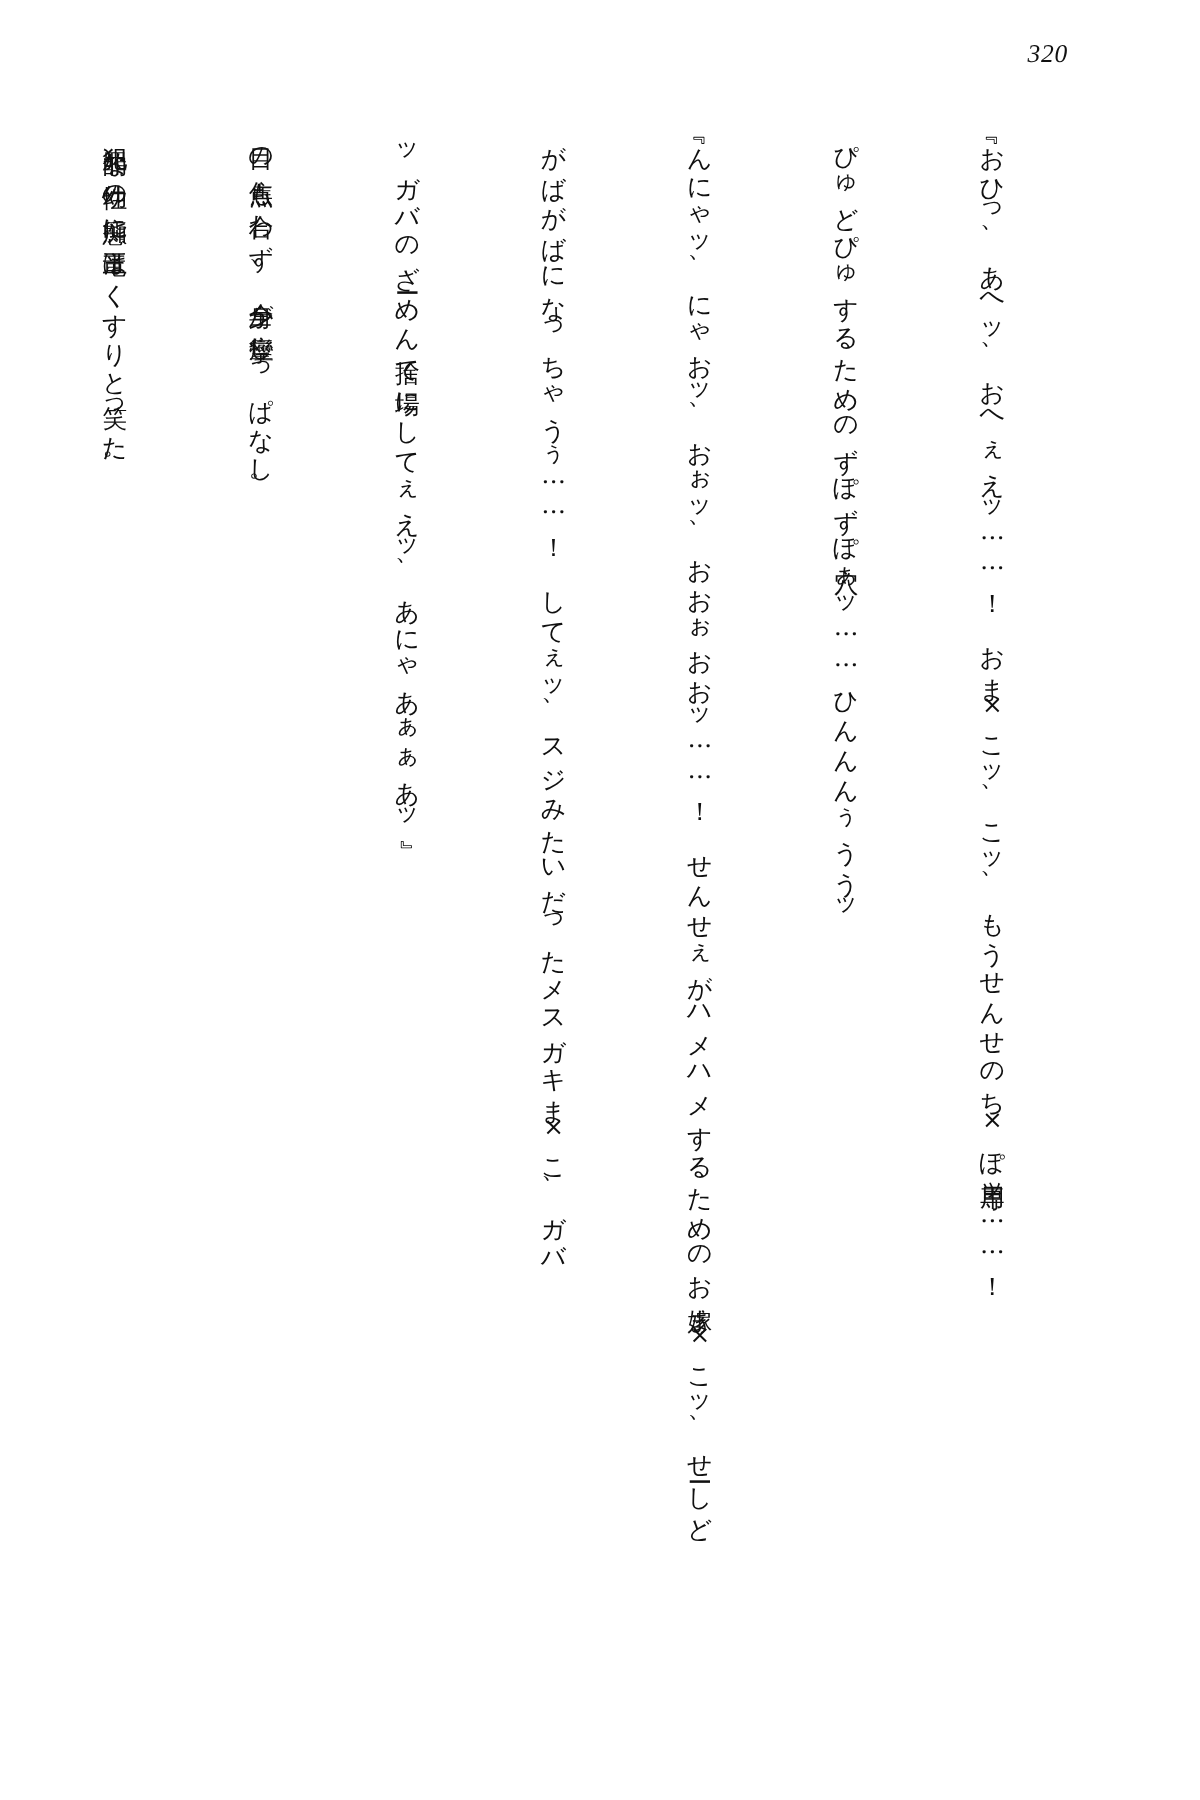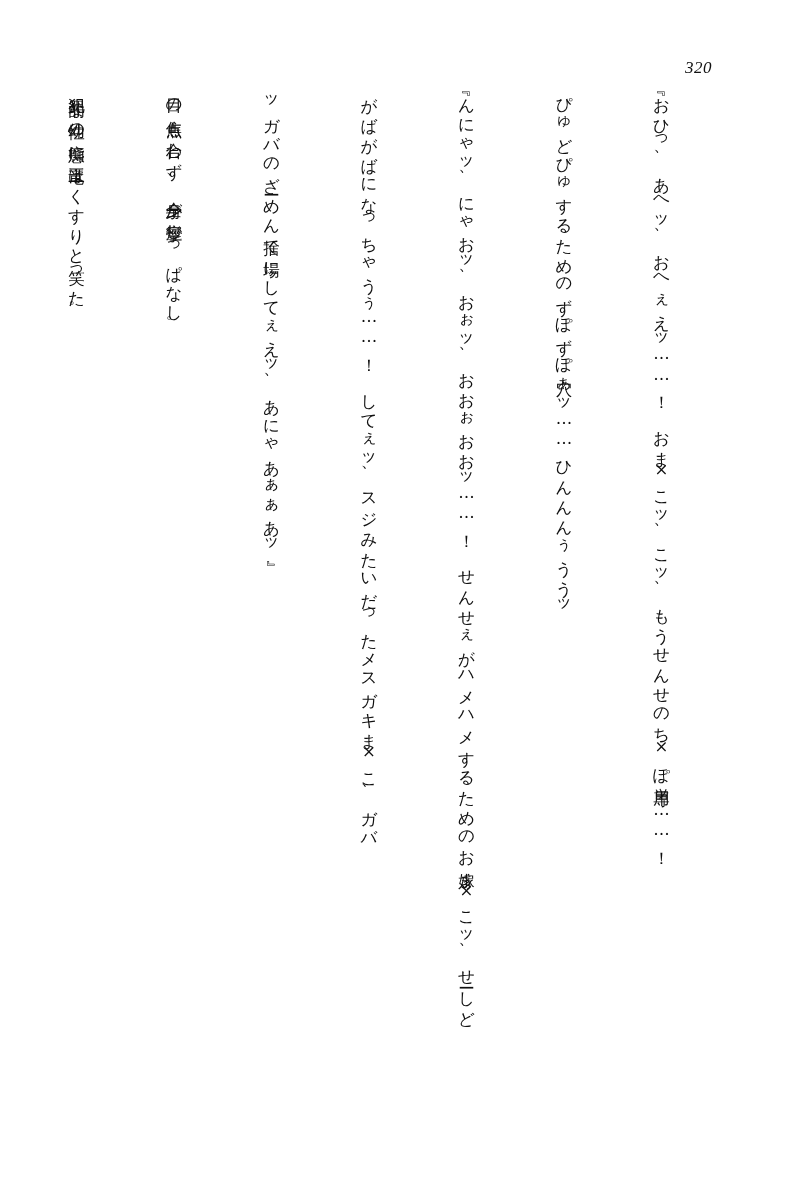--- a/index.html
+++ b/index.html
@@ -25,21 +25,20 @@
   
   .page-number {
     position: absolute;
     top: 26px;
     right: 88px;
     font-size: 17px;
     font-style: italic;
     font-family: "Liberation Serif", "DejaVu Serif", serif;
     letter-spacing: 0.5px;
     color: #111111;
-    margin-top: 32px;
   }
 
   
   .vtext {
     position: absolute;
     top: 86px;
     left: 60px;
     right: 58px;
     height: 1070px;
     writing-mode: vertical-rl;

